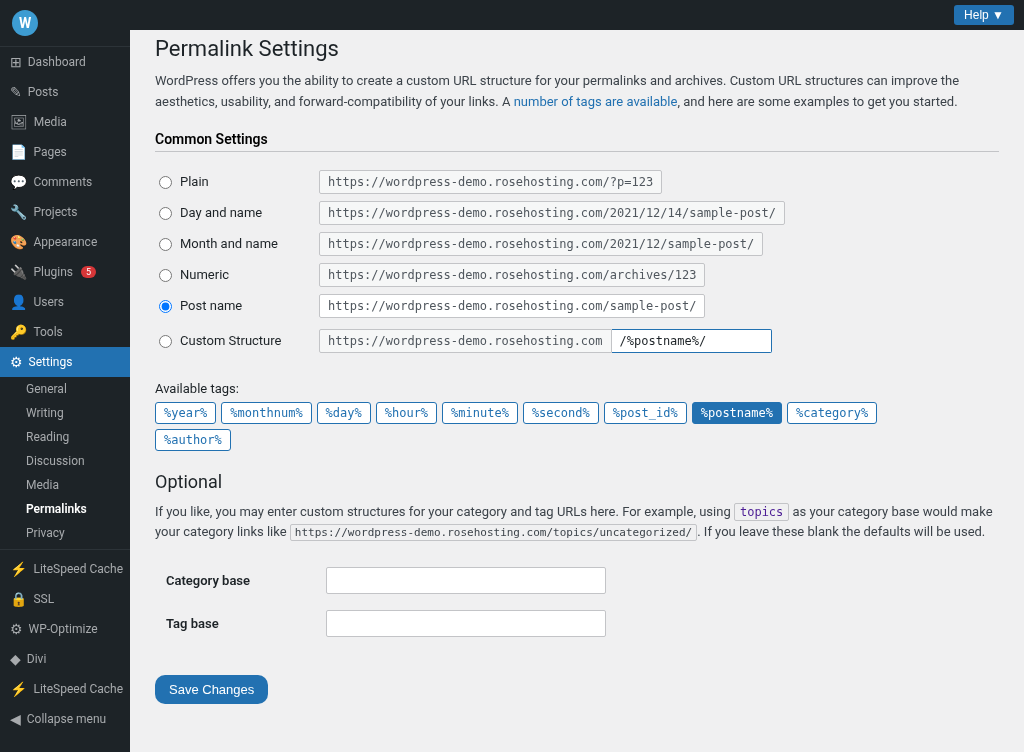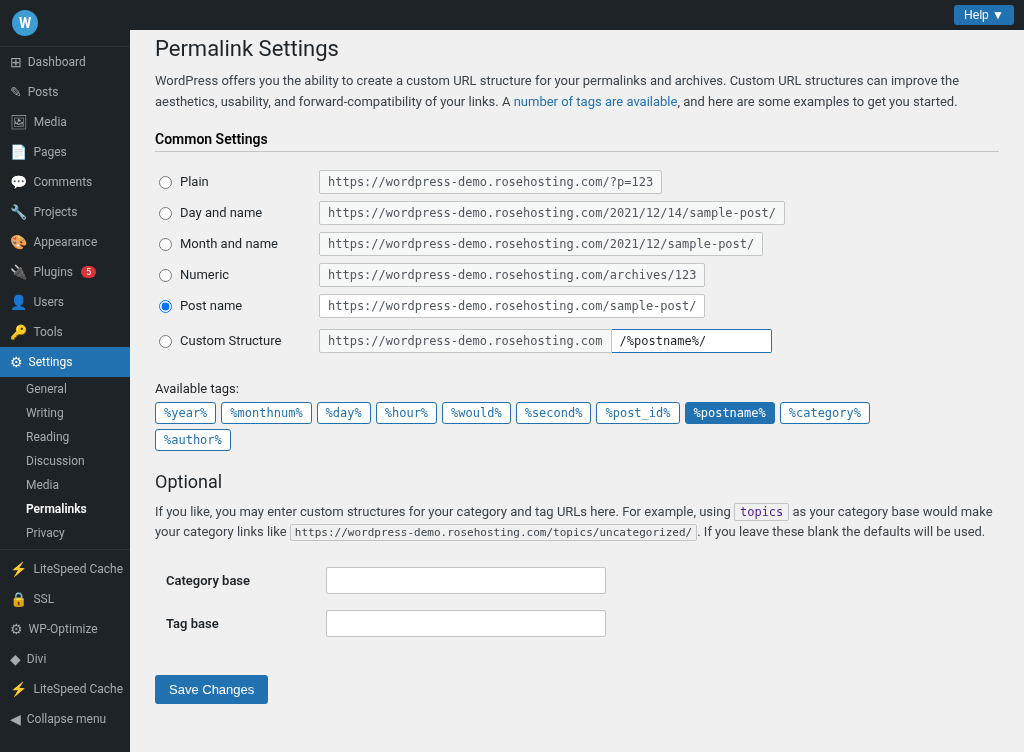--- a/index.html
+++ b/index.html
@@ -266,21 +266,21 @@
       border-radius: 2px;
       outline: none;
       background: #fff;
     }
 
     .save-btn {
       background: #2271b1;
       color: #fff;
       border: none;
       padding: 7px 14px;
-      border-radius: 3px;
+      border-radius: 10px;
       font-size: 13px;
       cursor: pointer;
       margin-top: 10px;
       text-align: right;
     }
   </style>
 </head>
 <body>
 
 <div id="sidebar">
@@ -474,21 +474,21 @@
     </tbody>
       </table>
 
     <div>
       <div class="available-tags-label">Available tags:</div>
       <div class="tags-container">
         <button class="tag-btn">%year%</button>
         <button class="tag-btn">%monthnum%</button>
         <button class="tag-btn">%day%</button>
         <button class="tag-btn">%hour%</button>
-        <button class="tag-btn">%would%</button>
+        <button class="tag-btn">%minute%</button>
         <button class="tag-btn">%second%</button>
         <button class="tag-btn">%post_id%</button>
         <button class="tag-btn active">%postname%</button>
         <button class="tag-btn">%category%</button>
       </div>
       <div class="tags-container">
         <button class="tag-btn">%author%</button>
       </div>
     </div>
 

